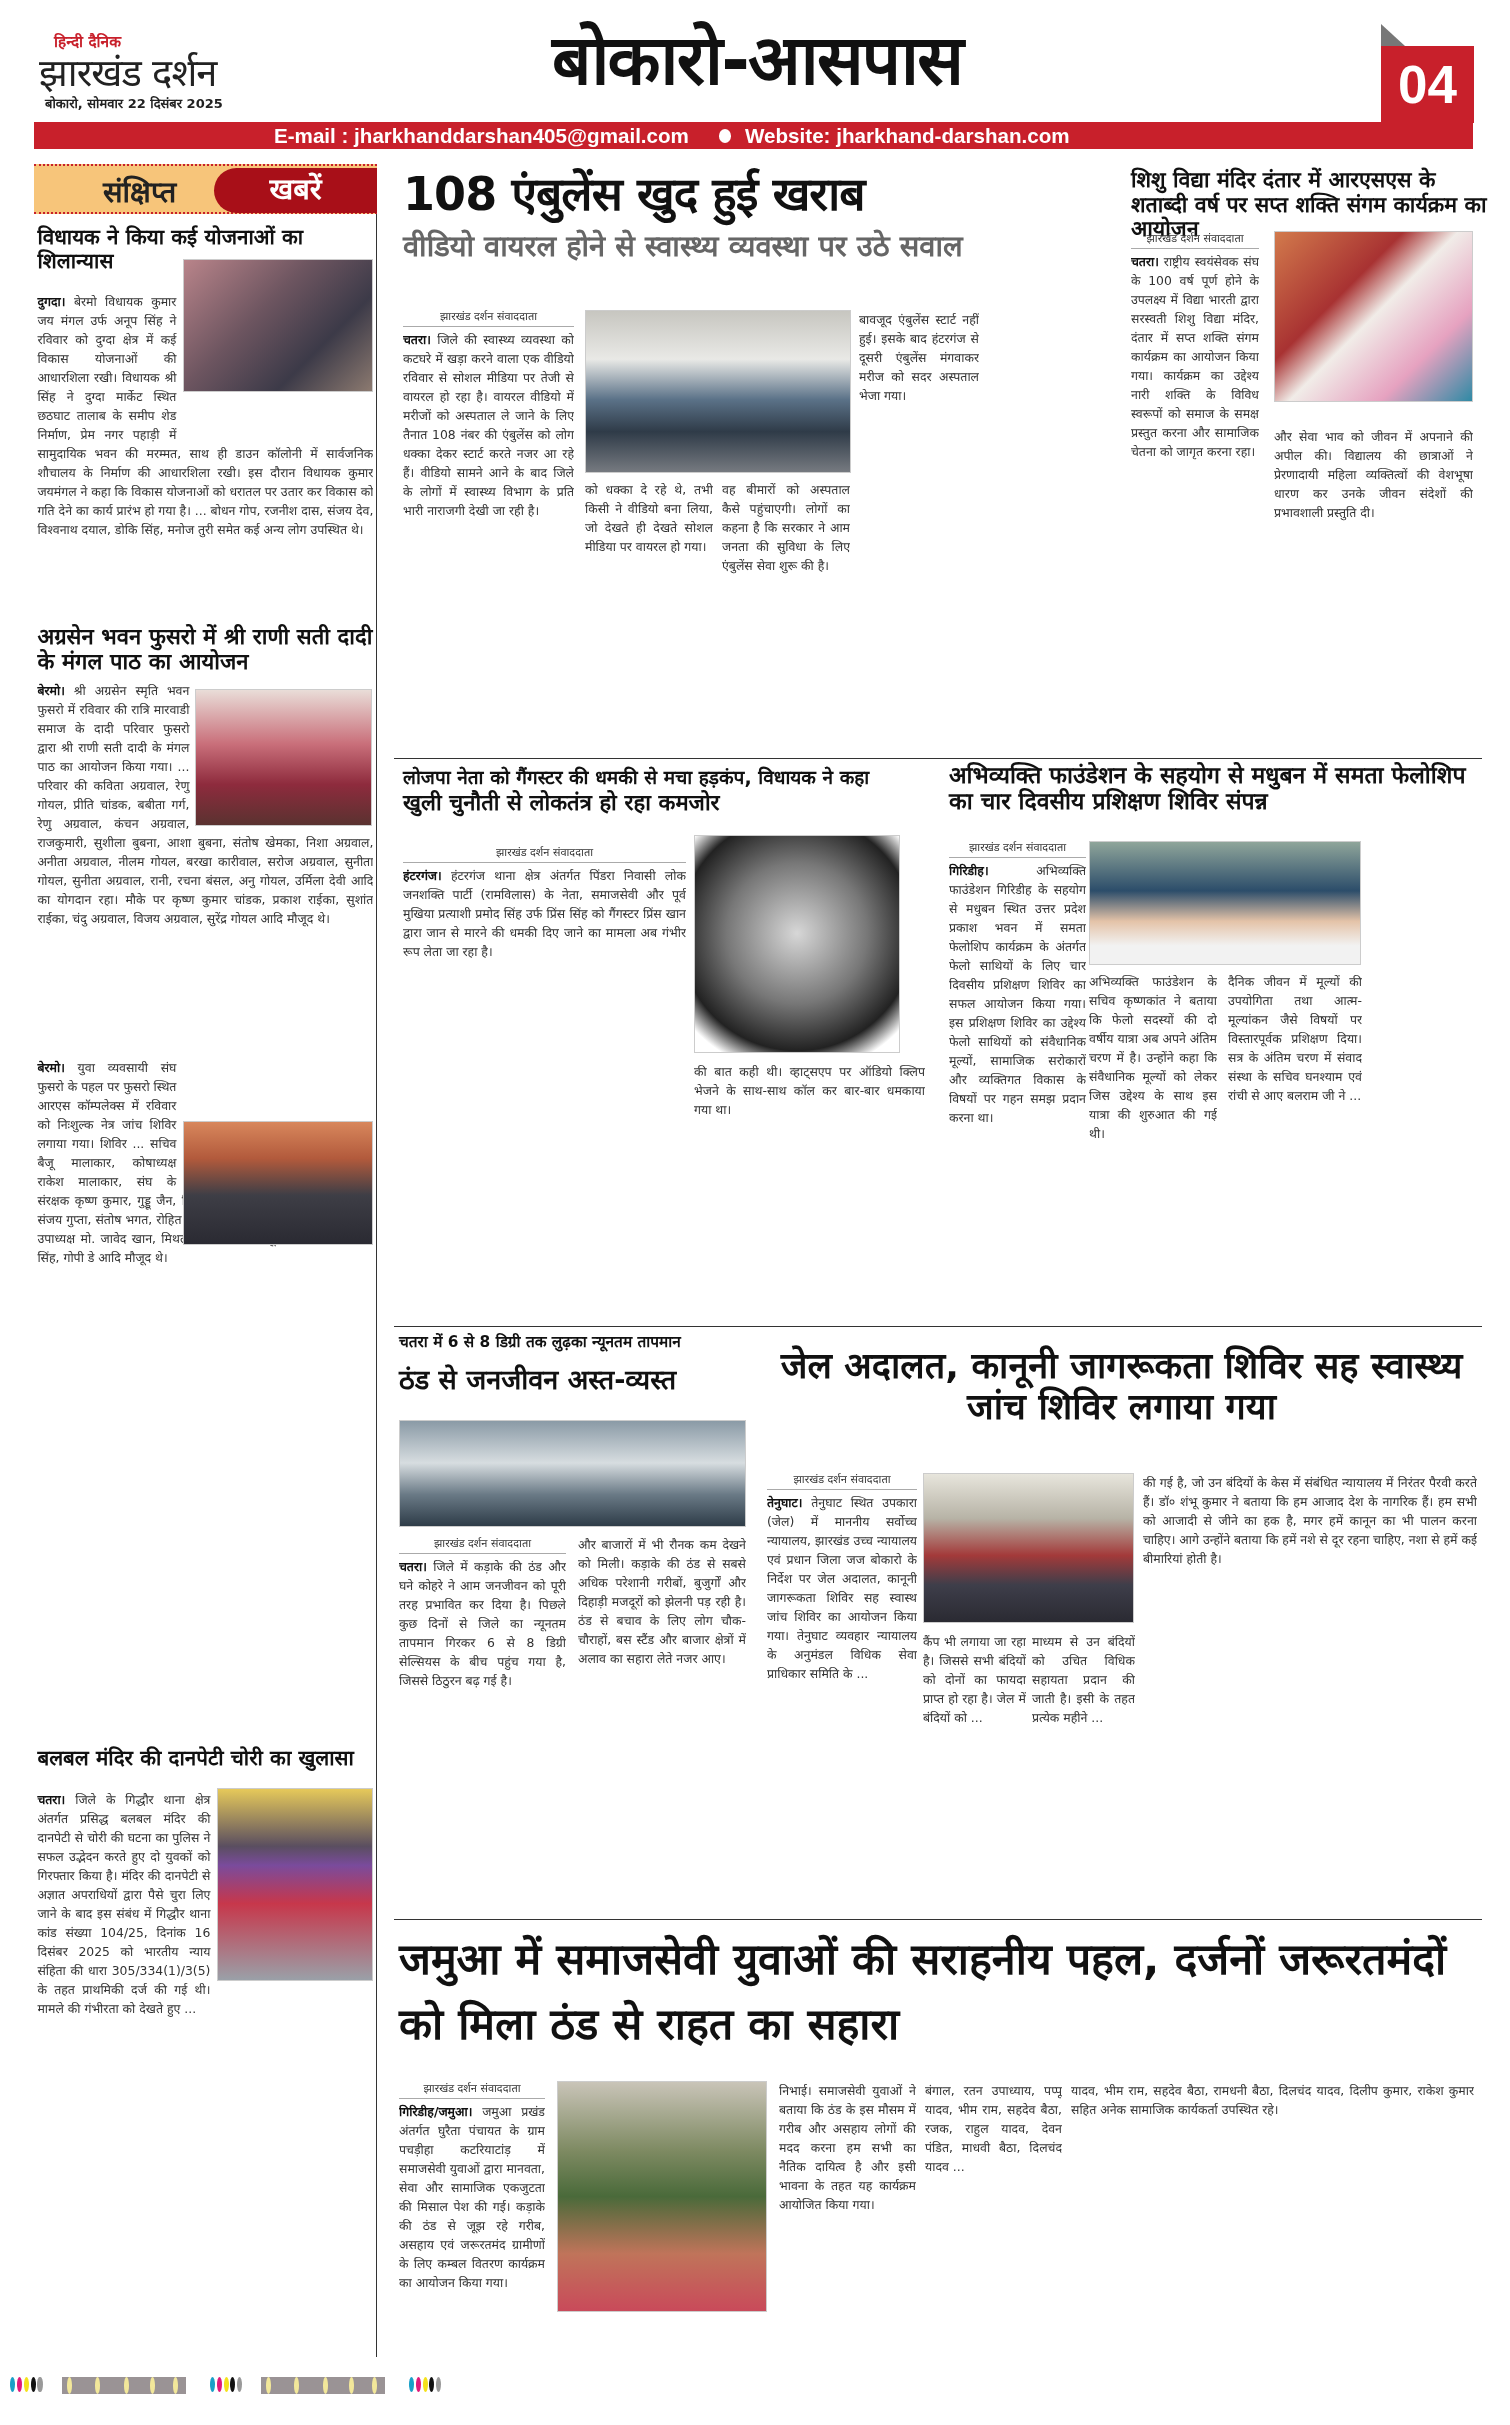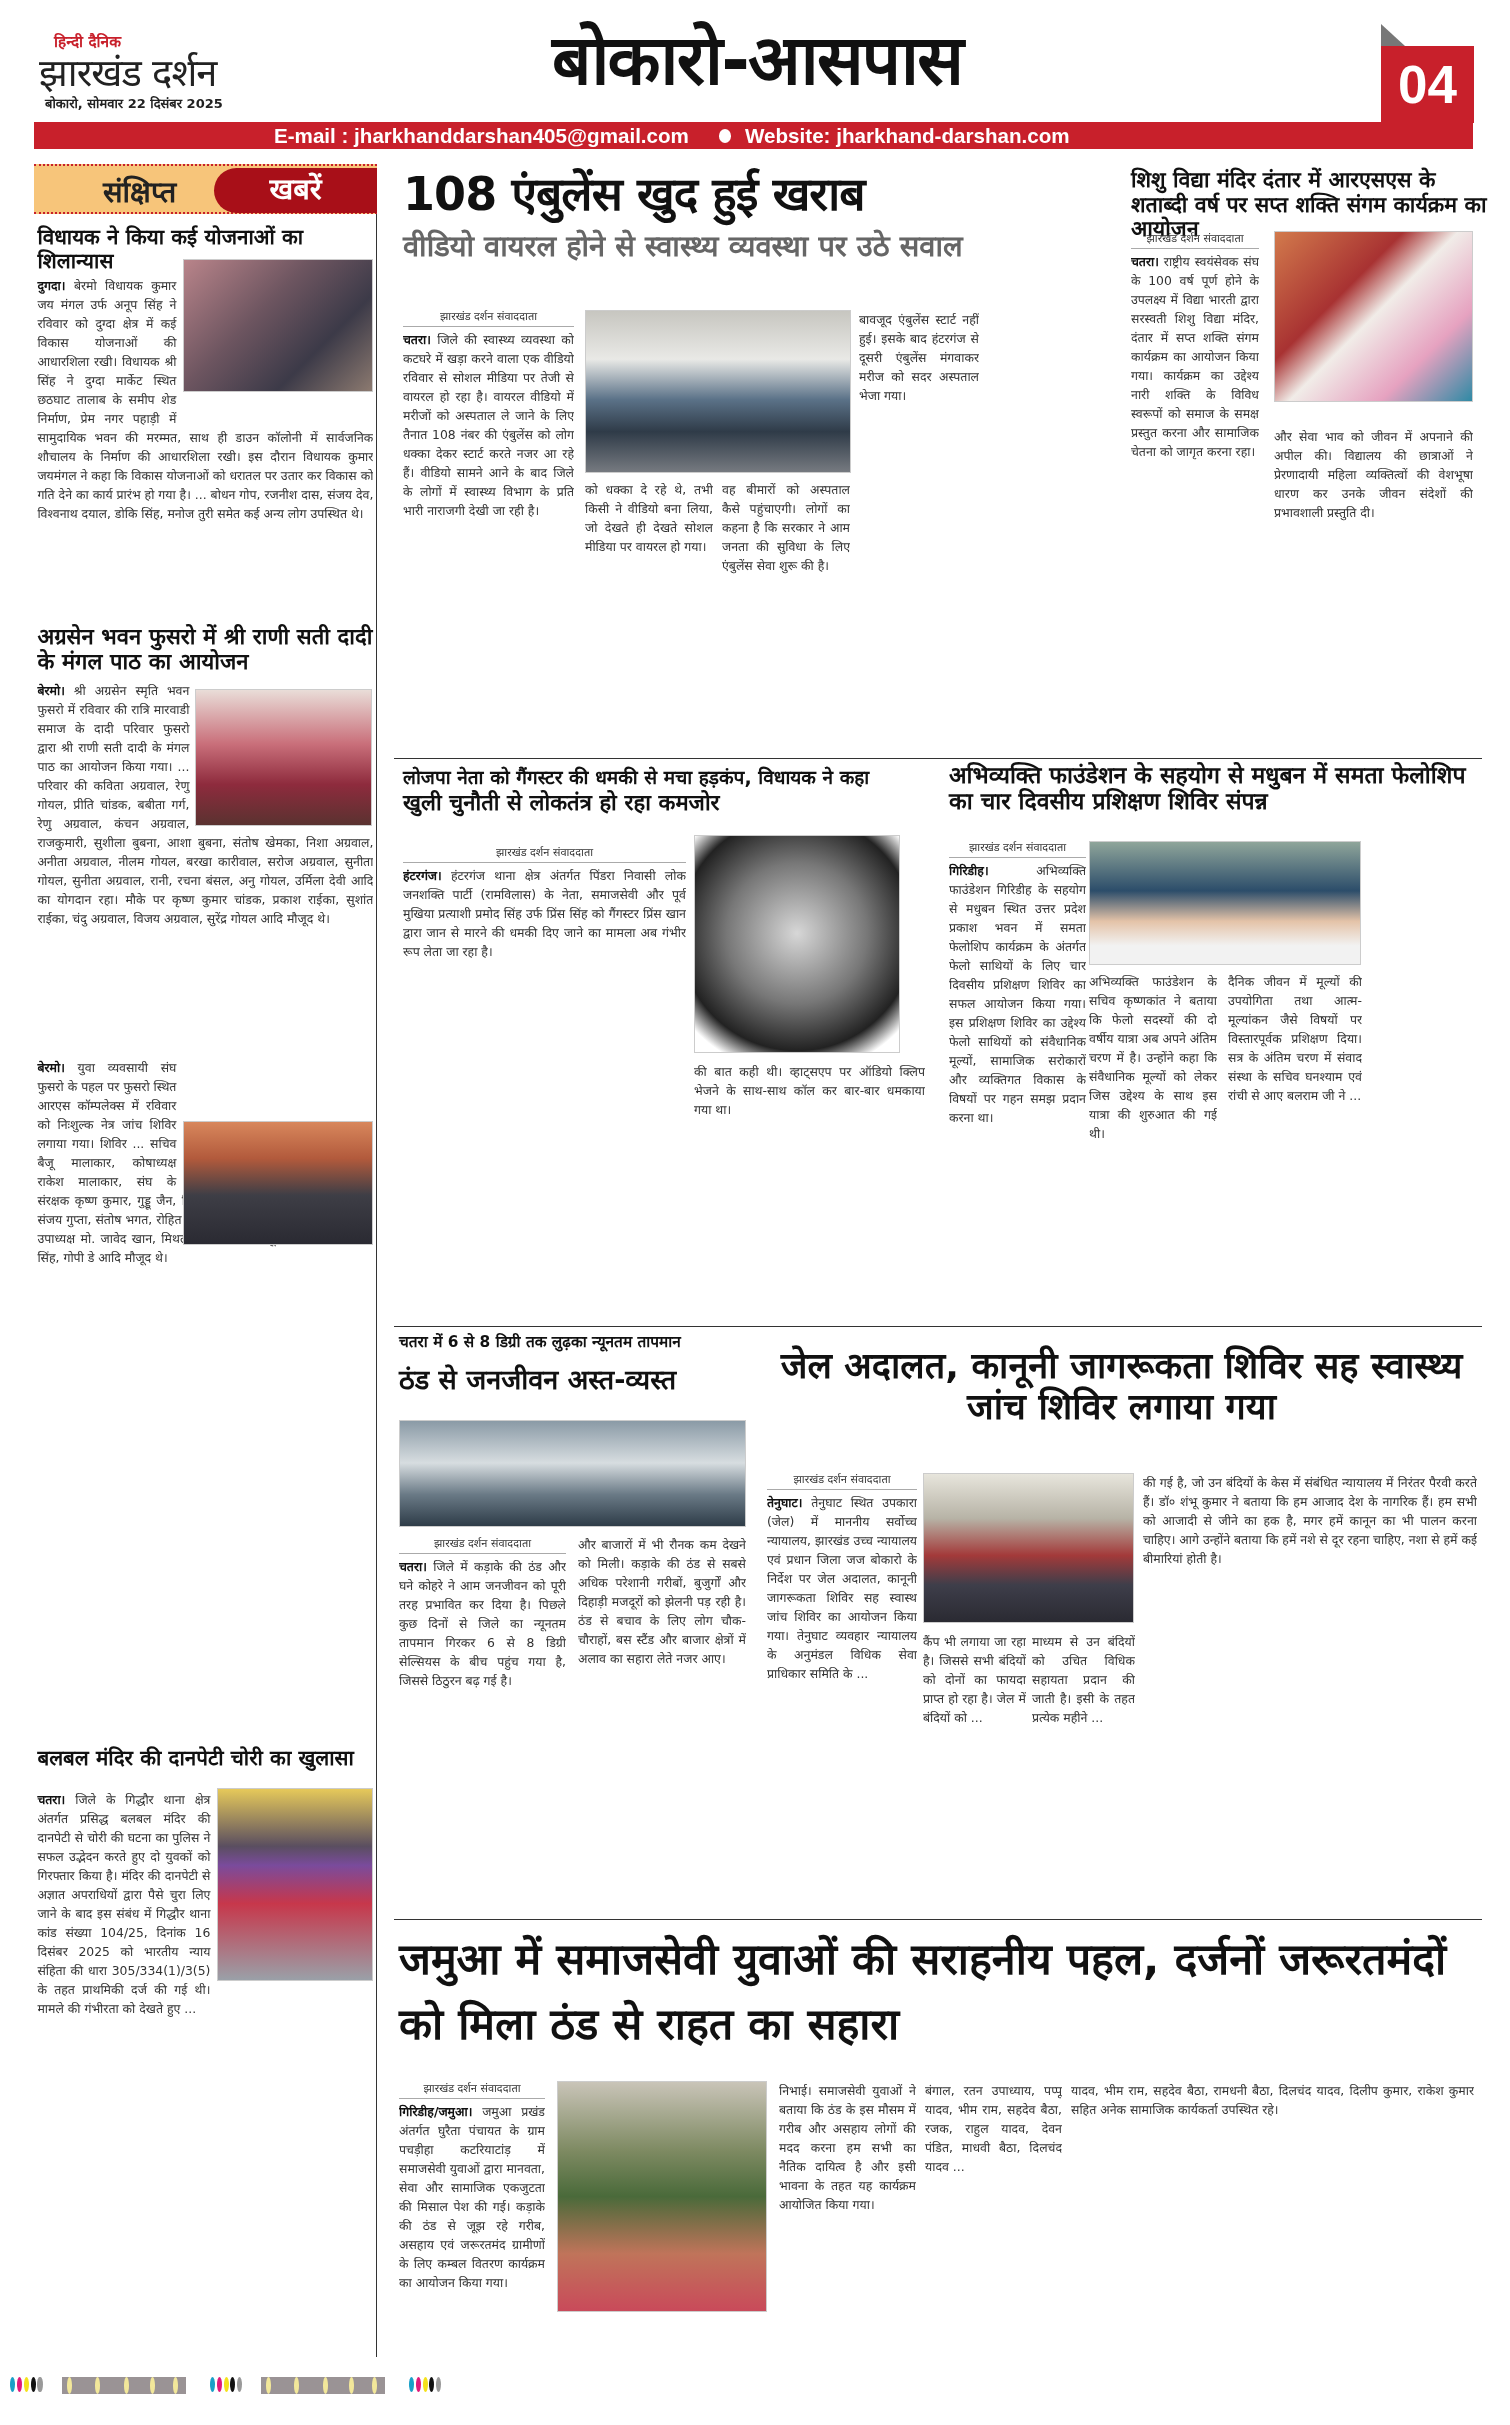--- a/index.html
+++ b/index.html
@@ -47,21 +47,21 @@
 
 <div class="abs col-left">
   <div class="brief-head">
     <span class="b1">संक्षिप्त</span>
     <span class="b2">खबरें</span>
   </div>
 
   <div class="abs" style="left:3.4px;top:62px;width:336px">
     <div class="hl" style="font-size:20.6px">विधायक ने किया कई योजनाओं का शिलान्यास</div>
     <div class="photo" style="left:146px;top:33px;width:190px;height:133px;background:linear-gradient(135deg,#b9848a,#6d5560 40%,#3c3a48 70%,#8c7a70)"></div>
-    <div class="body-t" style="margin-top:3px;height:360px;overflow:hidden">
+    <div class="body-t" style="margin-top:19px;height:360px;overflow:hidden">
       <div style="float:right;width:197px;height:137px"></div>
       <b>दुगदा।</b> <span>बेरमो विधायक कुमार जय मंगल उर्फ अनूप सिंह ने रविवार को दुग्दा क्षेत्र में कई विकास योजनाओं की आधारशिला रखी। विधायक श्री सिंह ने दुग्दा मार्केट स्थित छठघाट तालाब के समीप शेड निर्माण, प्रेम नगर पहाड़ी में सामुदायिक भवन की मरम्मत, साथ ही डाउन कॉलोनी में सार्वजनिक शौचालय के निर्माण की आधारशिला रखी। इस दौरान विधायक कुमार जयमंगल ने कहा कि विकास योजनाओं को धरातल पर उतार कर विकास को गति देने का कार्य प्रारंभ हो गया है। ... बोधन गोप, रजनीश दास, संजय देव, विश्वनाथ दयाल, डोकि सिंह, मनोज तुरी समेत कई अन्य लोग उपस्थित थे।</span>
     </div>
   </div>
 
   <div class="abs" style="left:3.4px;top:460px;width:336px">
     <div class="hl" style="font-size:22px">अग्रसेन भवन फुसरो में श्री राणी सती दादी के मंगल पाठ का आयोजन</div>
     <div class="photo" style="left:158px;top:65px;width:177px;height:137px;background:linear-gradient(180deg,#e9ddd8,#c96f7a 40%,#8e2b3d 70%,#5a3230)"></div>
     <div class="body-t" style="margin-top:6.9px;height:377px;overflow:hidden">
       <div style="float:right;width:184px;height:141px"></div>

